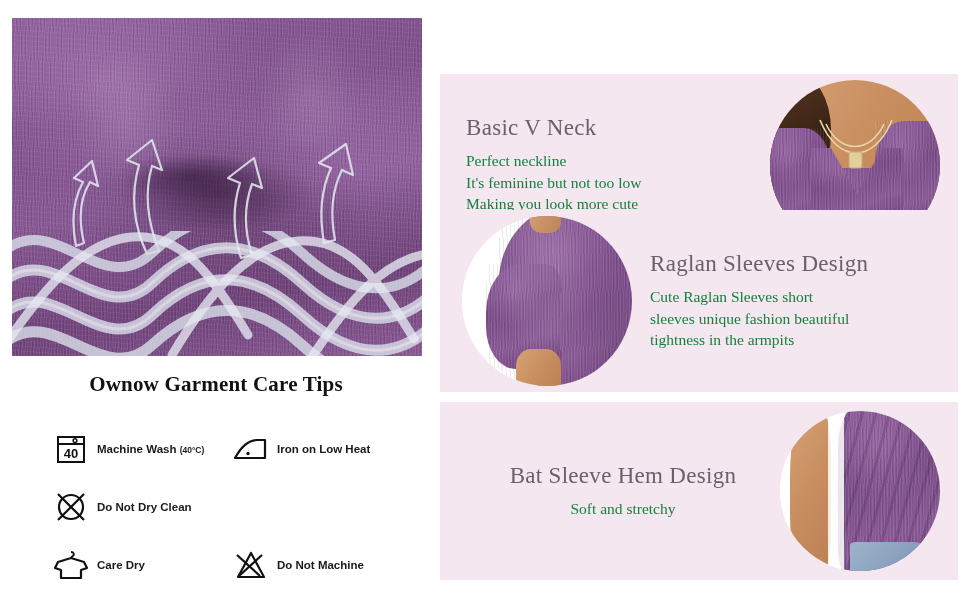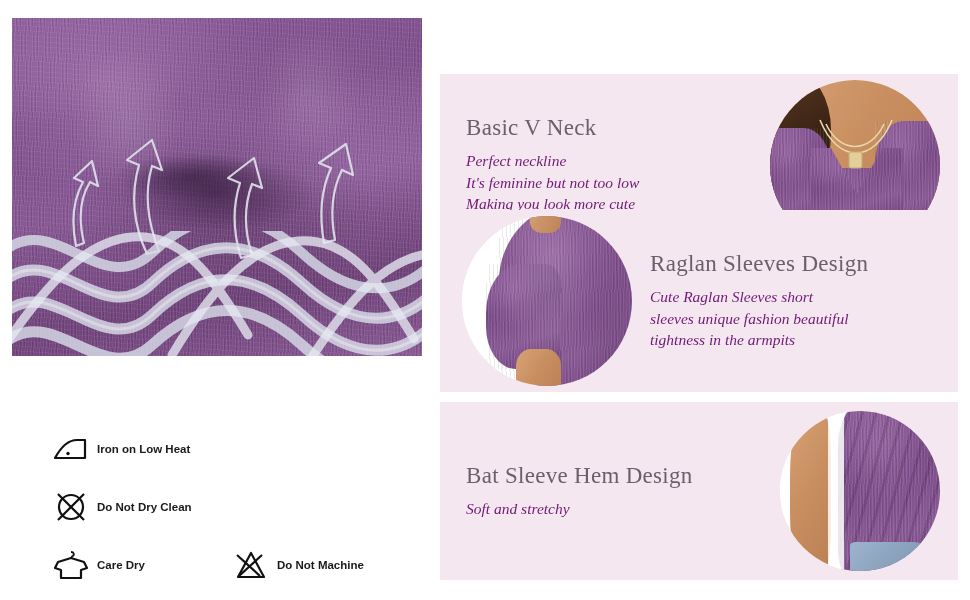--- a/index.html
+++ b/index.html
@@ -65,23 +65,22 @@
   #panel-vneck{top:12px;height:182px;margin-top:44px;}
   #panel-raglan{top:192px;height:182px;}
   #panel-hem{top:384px;height:178px;}
 
   .panel-text{flex:0 0 auto;padding-left:26px;box-sizing:border-box;}
   .panel-title{
     font-family:"Liberation Serif", serif;font-size:23px;color:#6b5f6b;
     letter-spacing:.3px;margin:0 0 9px 0;white-space:nowrap;
   }
   .panel-body{
-    font-family:"Liberation Serif", serif;font-size:15.5px;color:#701a75;
+    font-family:"Liberation Serif", serif;font-size:15.5px;color:#15803d;
     line-height:1.40;
-    font-style:italic;
   }
   .panel-body div{white-space:nowrap;}
 
   .circle-img{
     flex:0 0 auto;border-radius:50%;overflow:hidden;position:relative;background:#fff;
   }
 
   
   .sk{position:absolute;}
   .heather{
@@ -131,24 +130,36 @@
           <path d="M-10 22 C 40 -24, 90 70, 140 22 S 240 -24, 290 22 S 390 70, 430 22" stroke-width="10"></path>
         </g>
         <g fill="none" stroke="#e6e9f2" stroke-linecap="round" opacity="0.78">
           <path d="M-10 118 C 30 60, 70 10, 120 6 S 200 44, 236 104" stroke-width="9"></path>
           <path d="M160 124 C 196 64, 236 14, 286 10 S 366 48, 402 108" stroke-width="9"></path>
           <path d="M300 126 C 334 74, 370 28, 420 22" stroke-width="9"></path>
         </g>
       </svg>
     </div>
 
+    <div class="care-title">Ownow Garment Care Tips</div>
 
     <div class="care-grid">
 
       <div class="care-row">
+        <div class="care-cell">
+          <span class="care-ico">
+            <svg width="34" height="32" viewBox="0 0 34 32">
+              <rect x="4" y="4" width="26" height="25" fill="none" stroke="#111" stroke-width="2"></rect>
+              <line x1="4" y1="11" x2="30" y2="11" stroke="#111" stroke-width="2"></line>
+              <circle cx="21" cy="7.6" r="1.9" fill="none" stroke="#111" stroke-width="1.4"></circle>
+              <text x="17" y="25" font-family="Liberation Sans, sans-serif" font-size="13" font-weight="bold" fill="#111" text-anchor="middle">40</text>
+            </svg>
+          </span>
+          <span class="care-lab"><span>Machine Wash</span> <span class="sub">(40°C)</span></span>
+        </div>
         <div class="care-cell">
           <span class="care-ico">
             <svg width="40" height="30" viewBox="0 0 40 30">
               <path d="M4 24 L 34 24 L 34 6 L 26 6 C 18 6, 10 13, 4 24 Z" fill="none" stroke="#111" stroke-width="2.2" stroke-linejoin="round"></path>
               <circle cx="17" cy="19.5" r="1.7" fill="#111"></circle>
             </svg>
           </span>
           <span class="care-lab">Iron on Low Heat</span>
         </div>
       </div>
@@ -241,21 +252,21 @@
         <div class="panel-title">Raglan Sleeves Design</div>
         <div class="panel-body">
           <div>Cute Raglan Sleeves short</div>
           <div>sleeves unique fashion beautiful</div>
           <div>tightness in the armpits</div>
         </div>
       </div>
     </div>
 
     <div class="panel" id="panel-hem">
-      <div class="panel-text" style="width:340px;">
+      <div class="panel-text" style="width:340px;text-align:center;">
         <div class="panel-title">Bat Sleeve Hem Design</div>
         <div class="panel-body">
           <div>Soft and stretchy</div>
         </div>
       </div>
       <div class="circle-img" style="width:160px;height:160px;">
         <div class="sk" style="inset:0;background:#ffffff;"></div>
         <div class="sk skin" style="left:6%;top:-4%;width:26%;height:112%;
              border-radius:40% 28% 30% 40%;"></div>
         <div class="sk heather" style="left:36%;top:-8%;width:74%;height:116%;

